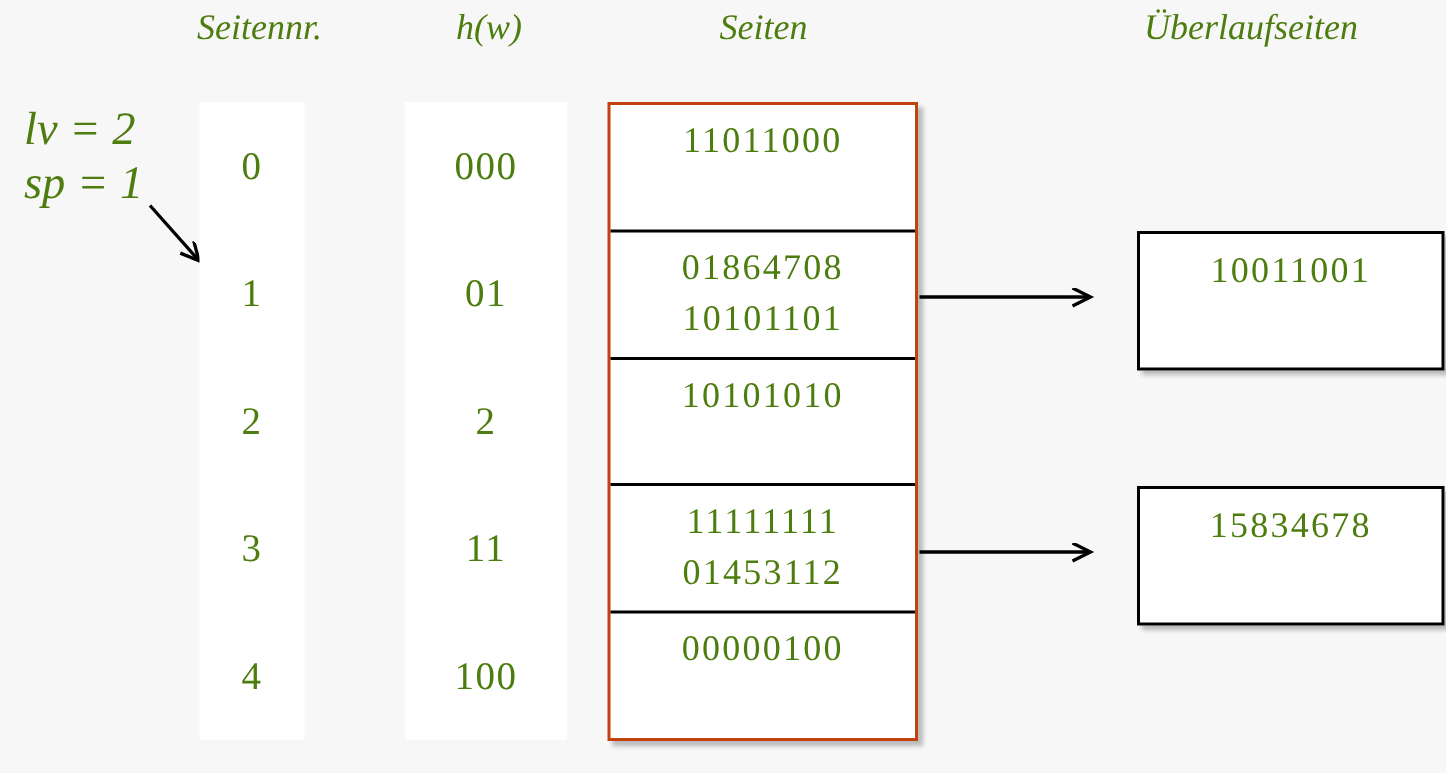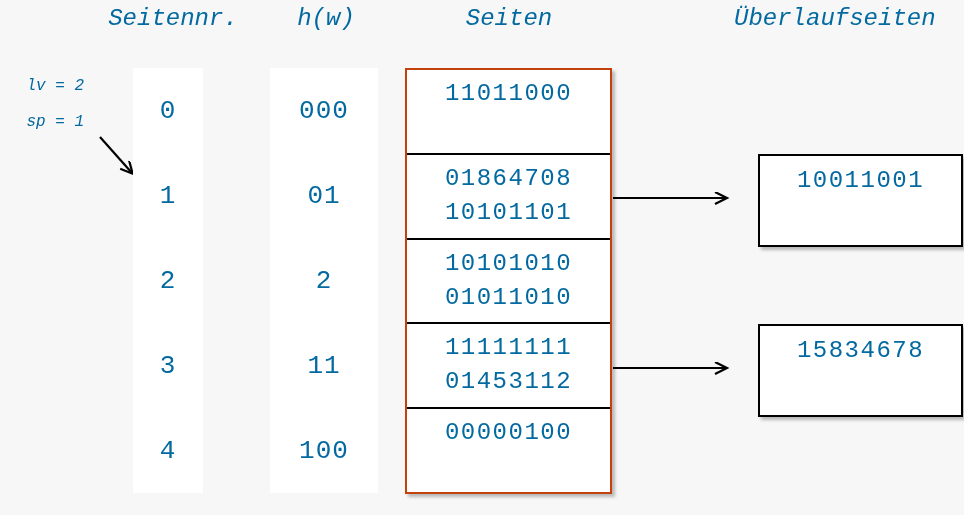--- a/index.html
+++ b/index.html
@@ -4,46 +4,46 @@
 <style>
   html, body {
     margin: 0;
     padding: 0;
   }
   .canvas {
     position: relative;
     width: 964px;
     height: 515px;
     background: #f7f7f7;
-    font-family: Liberation Mono, monospace;
-    color: #0369a1;
+    font-family: Liberation Serif, serif;
+    color: #4d7c0f;
     overflow: hidden;
   }
   .header {
     position: absolute;
     top: 4px;
     font-size: 24px;
     font-style: italic;
     font-weight: 500;
     text-align: center;
     line-height: 30px;
     white-space: nowrap;
   }
   .header-seitennr { left: 103px; width: 140px; }
   .header-hw       { left: 256px; width: 140px; }
   .header-seiten   { left: 439px; width: 140px; }
   .header-ueberlauf{ left: 734px; width: 200px; }
 
   .annot {
     position: absolute;
-    left: 6px;
+    left: 16px;
     top: 68px;
     width: 78px;
-    text-align: right;
-    font-size: 16px;
+    text-align: left;
+    font-size: 31px;
     font-style: italic;
     font-weight: 500;
     line-height: 36px;
     white-space: nowrap;
   }
 
   .strip {
     position: absolute;
     top: 68px;
     height: 425px;
@@ -163,21 +163,20 @@
     <div class="page-cell">
       <div class="bin-line">11011000</div>
       <div class="bin-line"></div>
     </div>
     <div class="page-cell">
       <div class="bin-line">01864708</div>
       <div class="bin-line">10101101</div>
     </div>
     <div class="page-cell">
       <div class="bin-line">10101010</div>
-      <div class="bin-line">01011010</div>
     </div>
     <div class="page-cell">
       <div class="bin-line">11111111</div>
       <div class="bin-line">01453112</div>
     </div>
     <div class="page-cell">
       <div class="bin-line">00000100</div>
       <div class="bin-line"></div>
     </div>
   </div>

